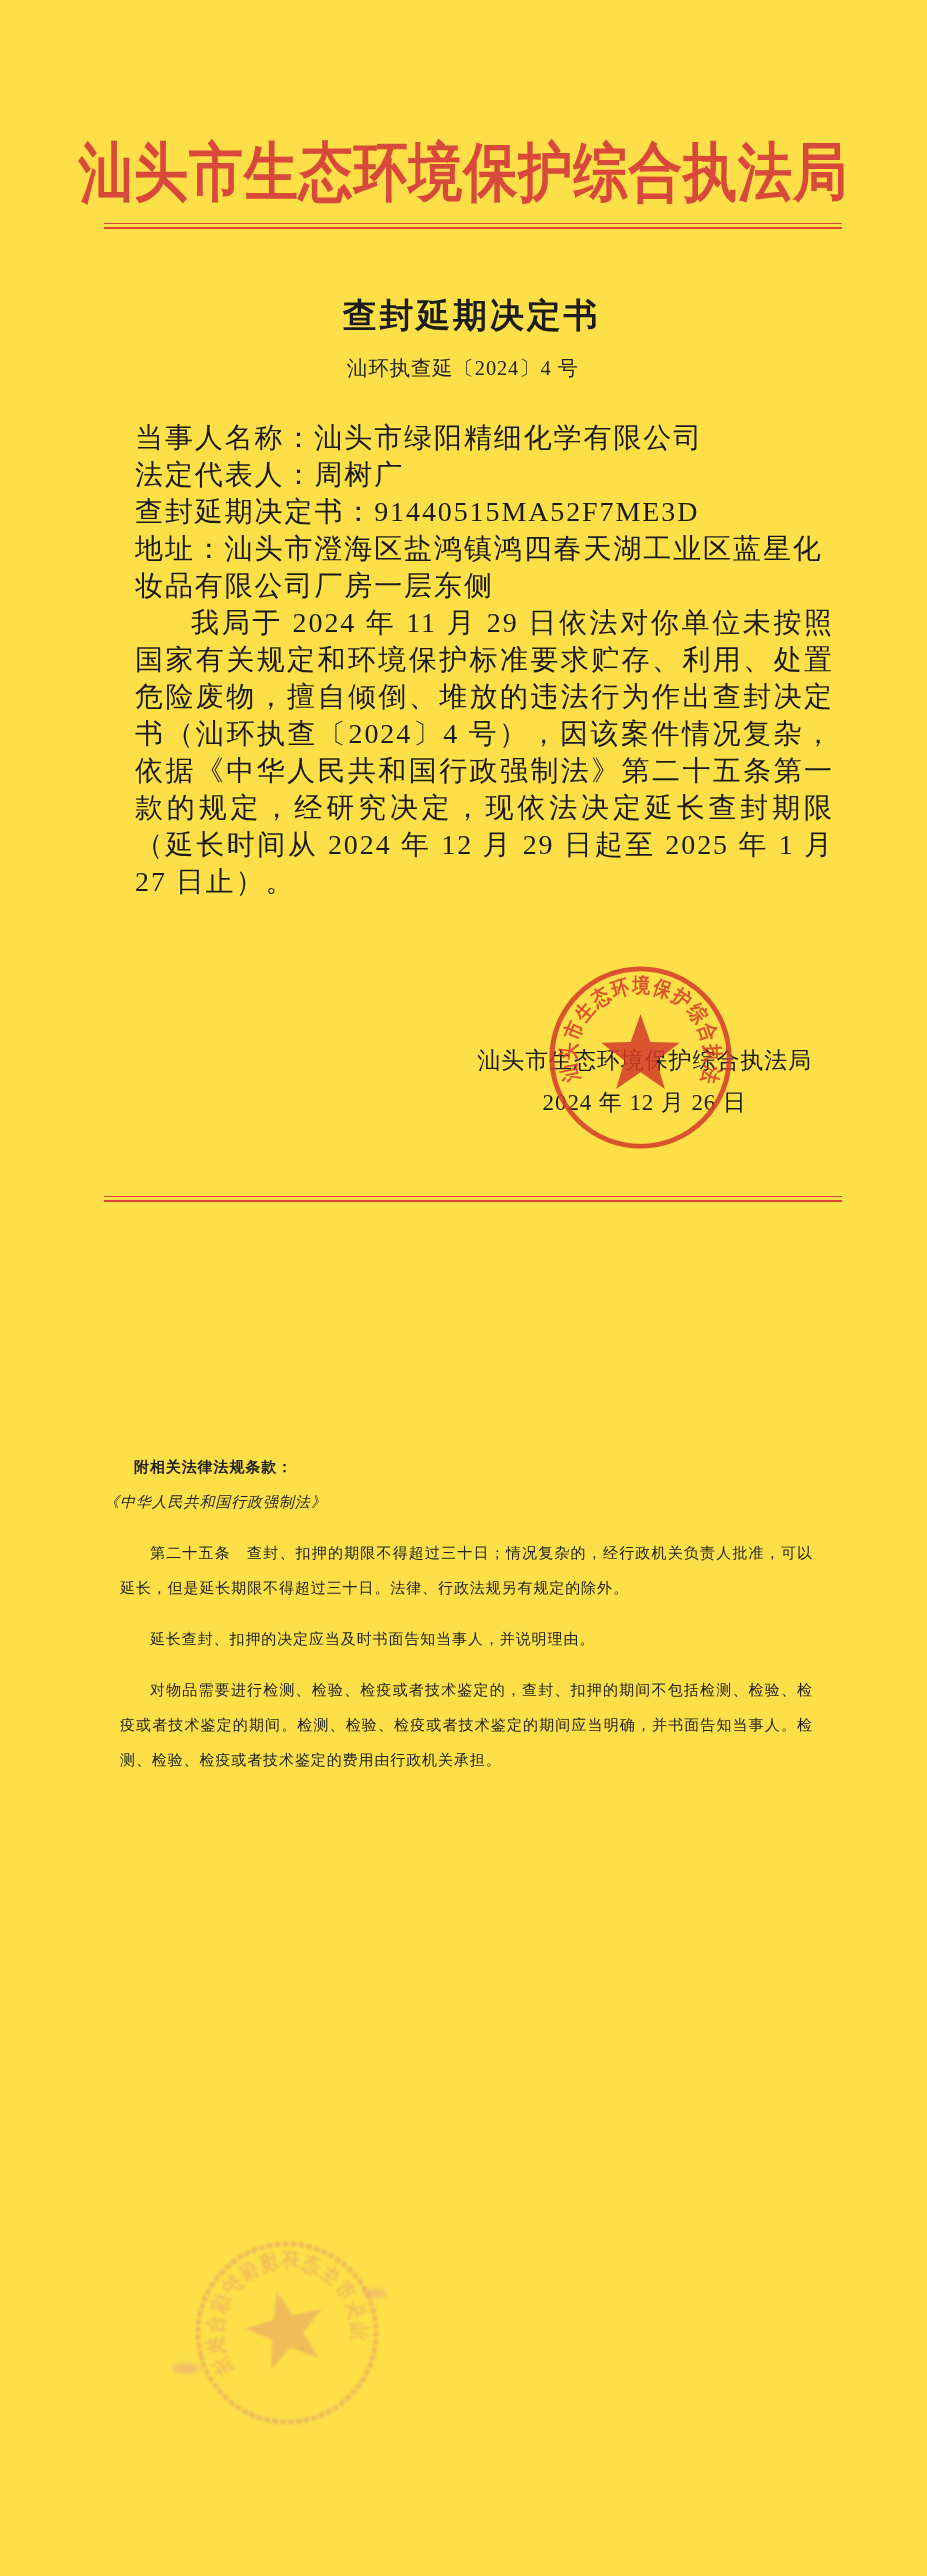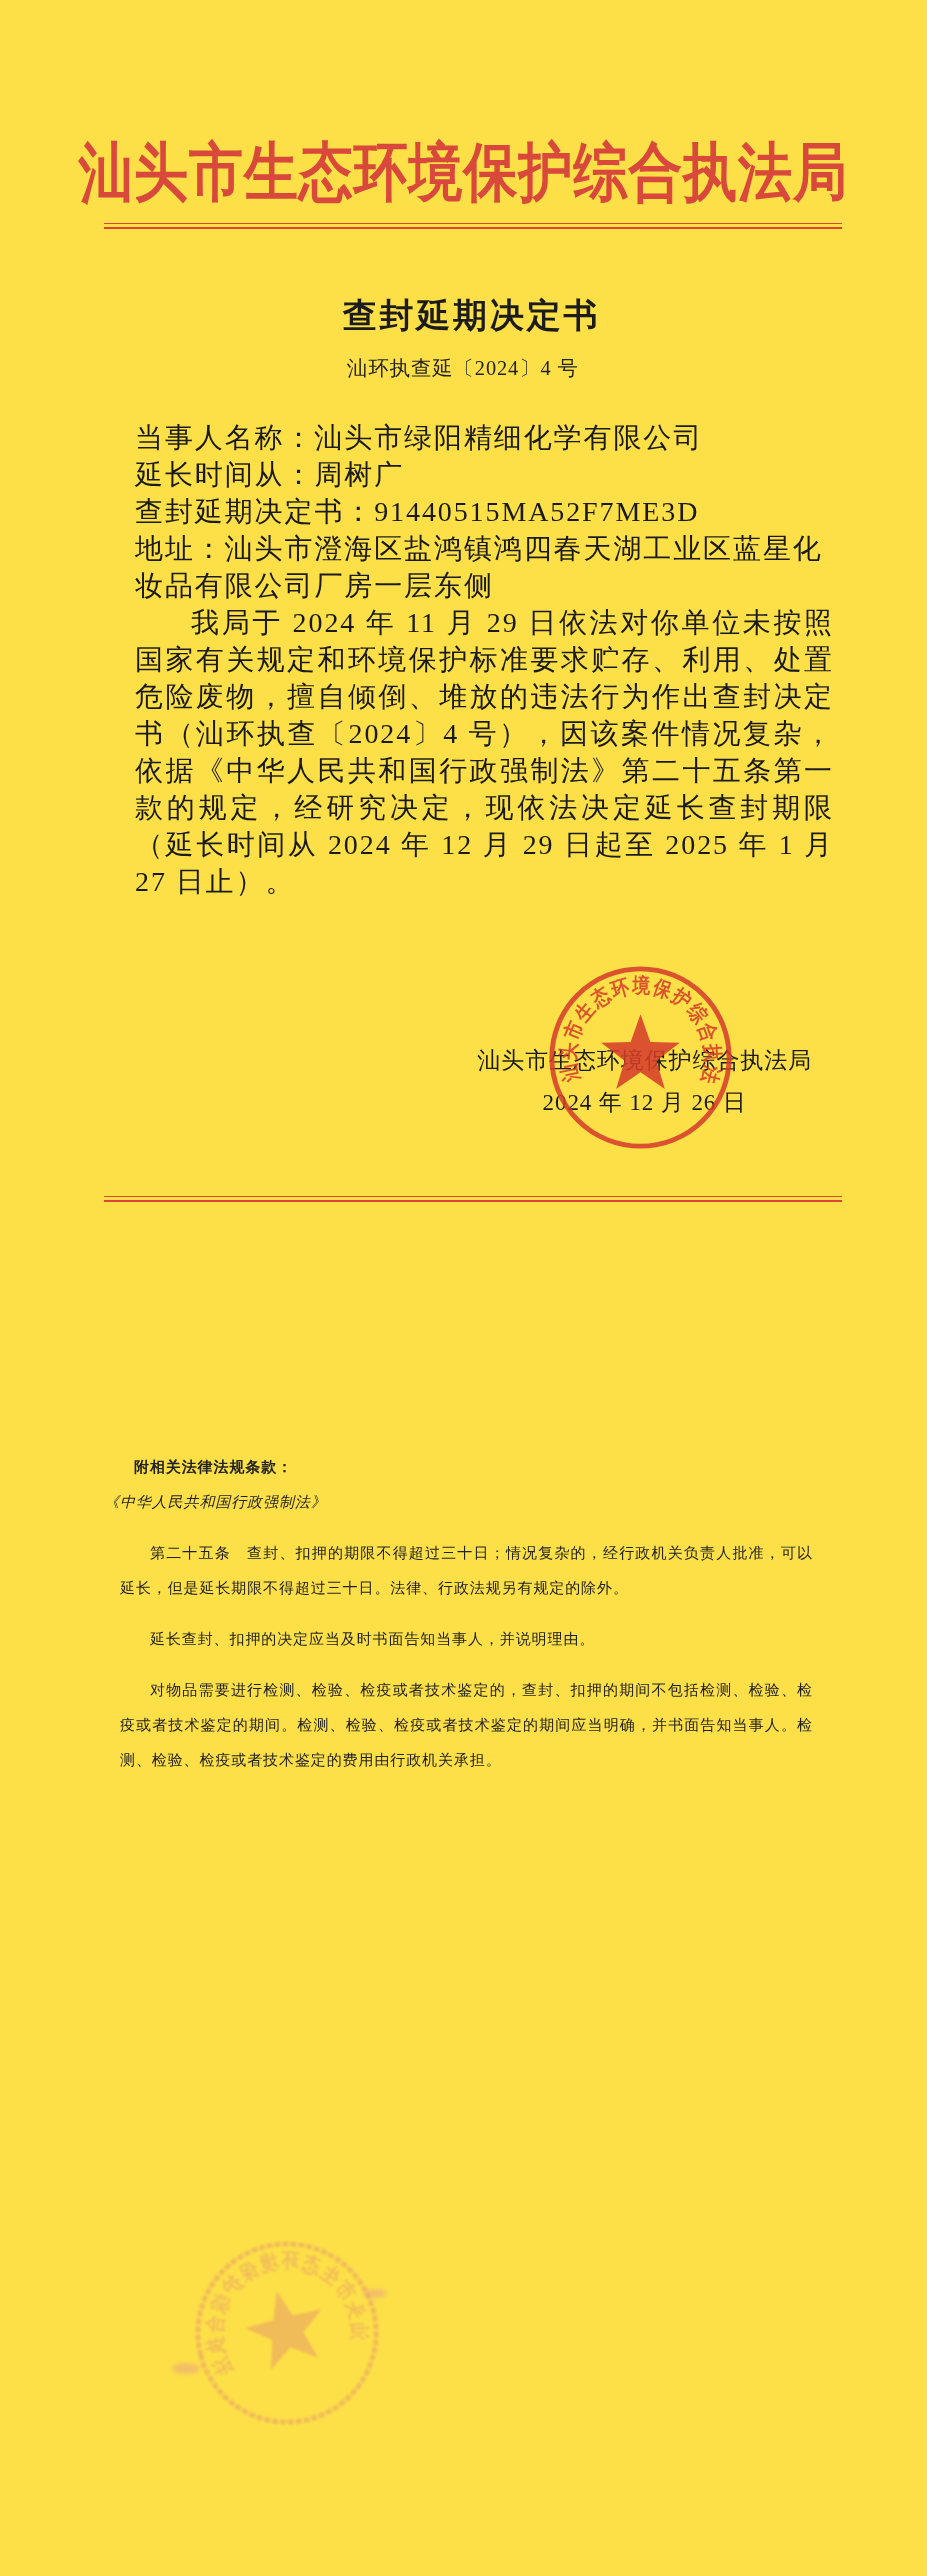--- a/index.html
+++ b/index.html
@@ -87,21 +87,21 @@
 <div class="page">
 
   <h1 class="letterhead">汕头市生态环境保护综合执法局</h1>
   <div class="rule rule-top"></div>
 
   <h2 class="doc-title">查封延期决定书</h2>
   <div class="doc-number">汕环执查延〔2024〕4 号</div>
 
   <div class="body-block">
     <div class="info-line">当事人名称：汕头市绿阳精细化学有限公司</div>
-    <div class="info-line">延长时间从：周树广</div>
+    <div class="info-line">法定代表人：周树广</div>
     <div class="info-line">查封延期决定书：91440515MA52F7ME3D</div>
     <div class="info-line">地址：汕头市澄海区盐鸿镇鸿四春天湖工业区蓝星化妆品有限公司厂房一层东侧</div>
     <p class="para">我局于 2024 年 11 月 29 日依法对你单位未按照国家有关规定和环境保护标准要求贮存、利用、处置危险废物，擅自倾倒、堆放的违法行为作出查封决定书（汕环执查〔2024〕4 号），因该案件情况复杂，依据《中华人民共和国行政强制法》第二十五条第一款的规定，经研究决定，现依法决定延长查封期限（延长时间从 2024 年 12 月 29 日起至 2025 年 1 月 27 日止）。</p>
   </div>
 
   <div class="signature">
     <div>汕头市生态环境保护综合执法局</div>
     <div>2024 年 12 月 26 日</div>
   </div>
 

